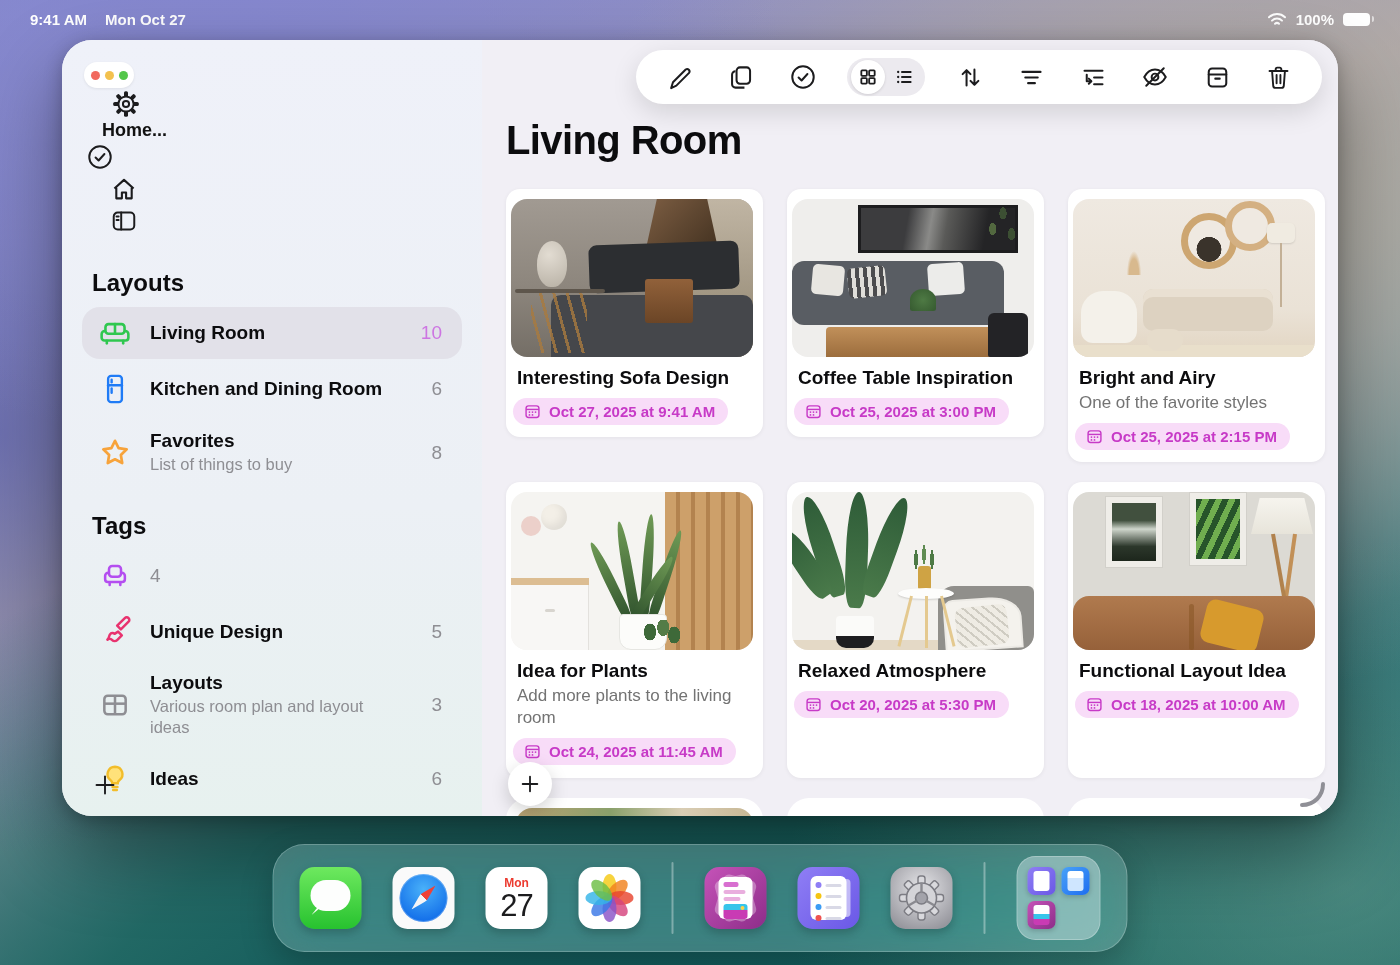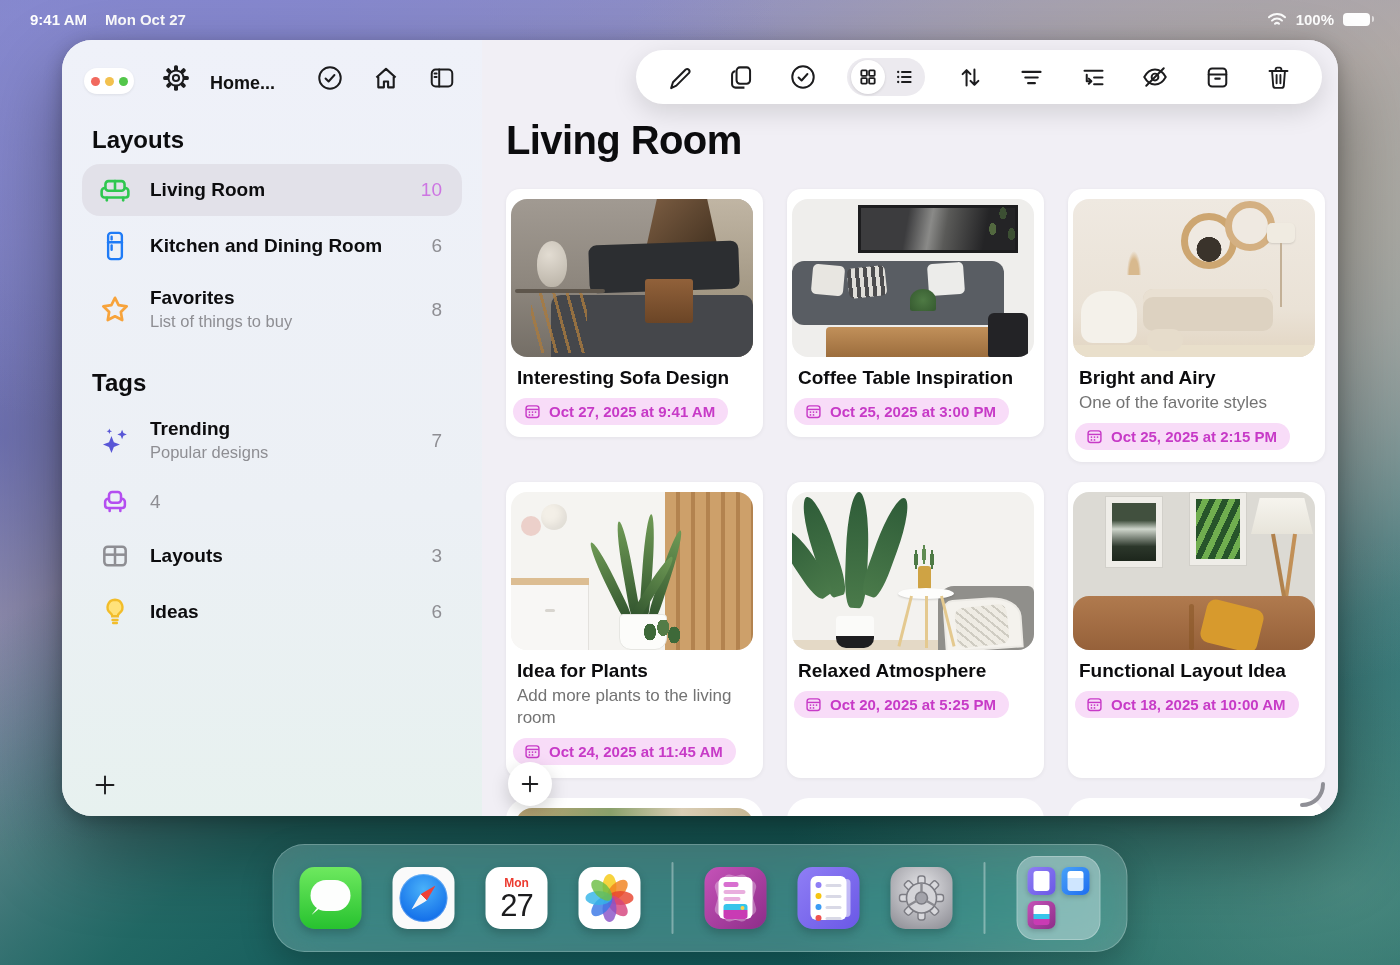--- a/index.html
+++ b/index.html
@@ -26,21 +26,21 @@
     background:rgba(255,255,255,.6); border-radius:0 2px 2px 0; }
 
   
   .window { position:absolute; left:62px; top:40px; width:1276px; height:776px; border-radius:30px;
     background:#f1eff5; box-shadow:0 35px 80px rgba(0,0,0,.4), 0 4px 18px rgba(0,0,0,.25); overflow:hidden; }
 
   
   .sidebar { position:absolute; left:0; top:0; width:420px; height:100%;
     background:linear-gradient(180deg,#eff1f9 0%, #ecf0f5 60%, #e7f1ef 100%);
     box-shadow:1px 0 0 rgba(0,0,0,.05); }
-  .side-header { display:flex; align-items:flex-end; padding:22px 24px 0 22px; }
+  .side-header { display:flex; align-items:flex-start; padding:22px 24px 0 22px;flex-direction:column; }
   .traffic { width:50px; height:26px; background:#fff; border-radius:13px; display:flex; align-items:center;
     justify-content:center; gap:5px; box-shadow:0 1px 3px rgba(0,0,0,.08); }
   .dot { width:9px; height:9px; border-radius:50%; }
   .dot.r { background:#f1695e; } .dot.y { background:#f3c14e; } .dot.g { background:#53c64a; }
   .side-header .gearbtn { margin-left:26px; }
   .side-title { margin-left:18px; font-size:18px; font-weight:700; color:#111; max-width:96px;
     white-space:nowrap; overflow:hidden; }
   .sh-spacer { flex:1; }
   .hbtn { display:flex; align-items:center; justify-content:center; width:32px; height:32px; }
   .hbtn + .hbtn { margin-left:24px; }
@@ -363,58 +363,58 @@
       <div class="si-sub">List of things to buy</div>
     </div>
     <div class="si-count">8</div>
   </div>
 </div>
   </div>
 
   <div>
     <div class="sec-heading">Tags</div>
     <div>
-  <div class="side-item">
-    <div class="icon-wrap">
-                <svg width="34" height="34" viewBox="0 0 24 24" fill="#5856d6">
-    <path d="M9.5 8.5l1.7 4.3 4.3 1.7-4.3 1.7-1.7 4.3-1.7-4.3-4.3-1.7 4.3-1.7z"></path>
-    <path d="M17 4l.95 2.4L20.35 7.35l-2.4.95L17 10.7l-.95-2.4-2.4-.95 2.4-.95z"></path>
-    <path d="M8 3.2l.55 1.4 1.4.55-1.4.55L8 7.1l-.55-1.4-1.4-.55 1.4-.55z"></path>
-  </svg>
-              </div>
-    <div class="si-text">
-      <div class="si-title">Trending</div>
-      <div class="si-sub">Popular designs</div>
-    </div>
-    <div class="si-count">7</div>
-  </div>
 
   <div class="side-item">
     <div class="icon-wrap">
                 <svg width="32" height="30" viewBox="0 0 24 22" fill="none" stroke="#b44ef0" stroke-width="1.9" stroke-linecap="round" stroke-linejoin="round">
     <rect x="7.5" y="3.5" width="9" height="8" rx="2.4"></rect>
     <path d="M7 8.5a2.4 2.4 0 0 0-2.4 2.4v2.6a2 2 0 0 0 2 2h10.8a2 2 0 0 0 2-2v-2.6A2.4 2.4 0 0 0 17 8.5"></path>
     <line x1="8" y1="15.7" x2="8" y2="17.7"></line>
                   <line x1="16" y1="15.7" x2="16" y2="17.7"></line>
   </svg>
               </div>
     <div class="si-count">4</div>
   </div>
 
+  <div class="side-item">
+    <div class="icon-wrap">
+                <svg width="33" height="33" viewBox="0 0 24 24">
+    <path d="M13.2 7.8 L18.8 2.2 a1.9 1.9 0 0 1 2.7 2.7 L15.9 10.5 z" fill="none" stroke="#e8336f" stroke-width="1.8" stroke-linejoin="round"></path>
+    <path d="M12.4 8.6 l2.7 2.7 -3.4 3.4 c-1 1-2.6 1-3.6 0 l-.1-.1 c-.9-.9-2.4-1-3.4-.1 1.5-1.5 1-2.6 1.9-3.9 .8-1.1 2.3-1.3 3.3-.4z" fill="none" stroke="#e8336f" stroke-width="1.8" stroke-linejoin="round" transform="translate(1.5 3.5)"></path>
+  </svg>
+              </div>
+    <div class="si-text">
+      <div class="si-title">Unique Design</div>
+
+    </div>
+    <div class="si-count">5</div>
+  </div>
 
   <div class="side-item">
     <div class="icon-wrap">
                 <svg width="32" height="30" viewBox="0 0 24 22" fill="none" stroke="#8e8e93" stroke-width="1.9">
     <rect x="4" y="4" width="16" height="14" rx="2.6"></rect>
                   <line x1="12" y1="4" x2="12" y2="18"></line>
                   <line x1="4" y1="10" x2="20" y2="10"></line>
   </svg>
               </div>
     <div class="si-text">
       <div class="si-title">Layouts</div>
+      <div class="si-sub">Various room plan and layout ideas</div>
     </div>
     <div class="si-count">3</div>
   </div>
 
   <div class="side-item">
     <div class="icon-wrap">
                 <svg width="30" height="34" viewBox="0 0 24 26" fill="none" stroke="#f2bd2a" stroke-width="1.9" stroke-linecap="round">
     <path d="M12 3.2a6 6 0 0 0-3.5 10.85c.8.58 1.3 1.45 1.3 2.35h4.4c0-.9.5-1.77 1.3-2.35A6 6 0 0 0 12 3.2z" fill="#ffe27a"></path>
     <line x1="10" y1="19.4" x2="14" y2="19.4"></line>
                   <line x1="10.5" y1="21.8" x2="13.5" y2="21.8"></line>
@@ -908,21 +908,21 @@
         <rect x="2.2" y="3" width="13.6" height="12.4" rx="2.6"></rect>
               <line x1="2.2" y1="6.8" x2="15.8" y2="6.8"></line>
         <g fill="#c73ac7" stroke="none">
           <circle cx="5.8" cy="9.6" r=".95"></circle>
                 <circle cx="9" cy="9.6" r=".95"></circle>
                 <circle cx="12.2" cy="9.6" r=".95"></circle>
           <circle cx="5.8" cy="12.6" r=".95"></circle>
                 <circle cx="9" cy="12.6" r=".95"></circle>
         </g>
       </svg>
-      <span>Oct 20, 2025 at 5:25 PM</span>
+      <span>Oct 20, 2025 at 5:30 PM</span>
     </div>
   </div>
 
   <div class="card">
     <div class="card-img scene-leather">
       <div class="lightband"></div>
             <div class="slats"></div>
             <div class="rug"></div>
             <div class="floor"></div>
       <div class="art"></div>

